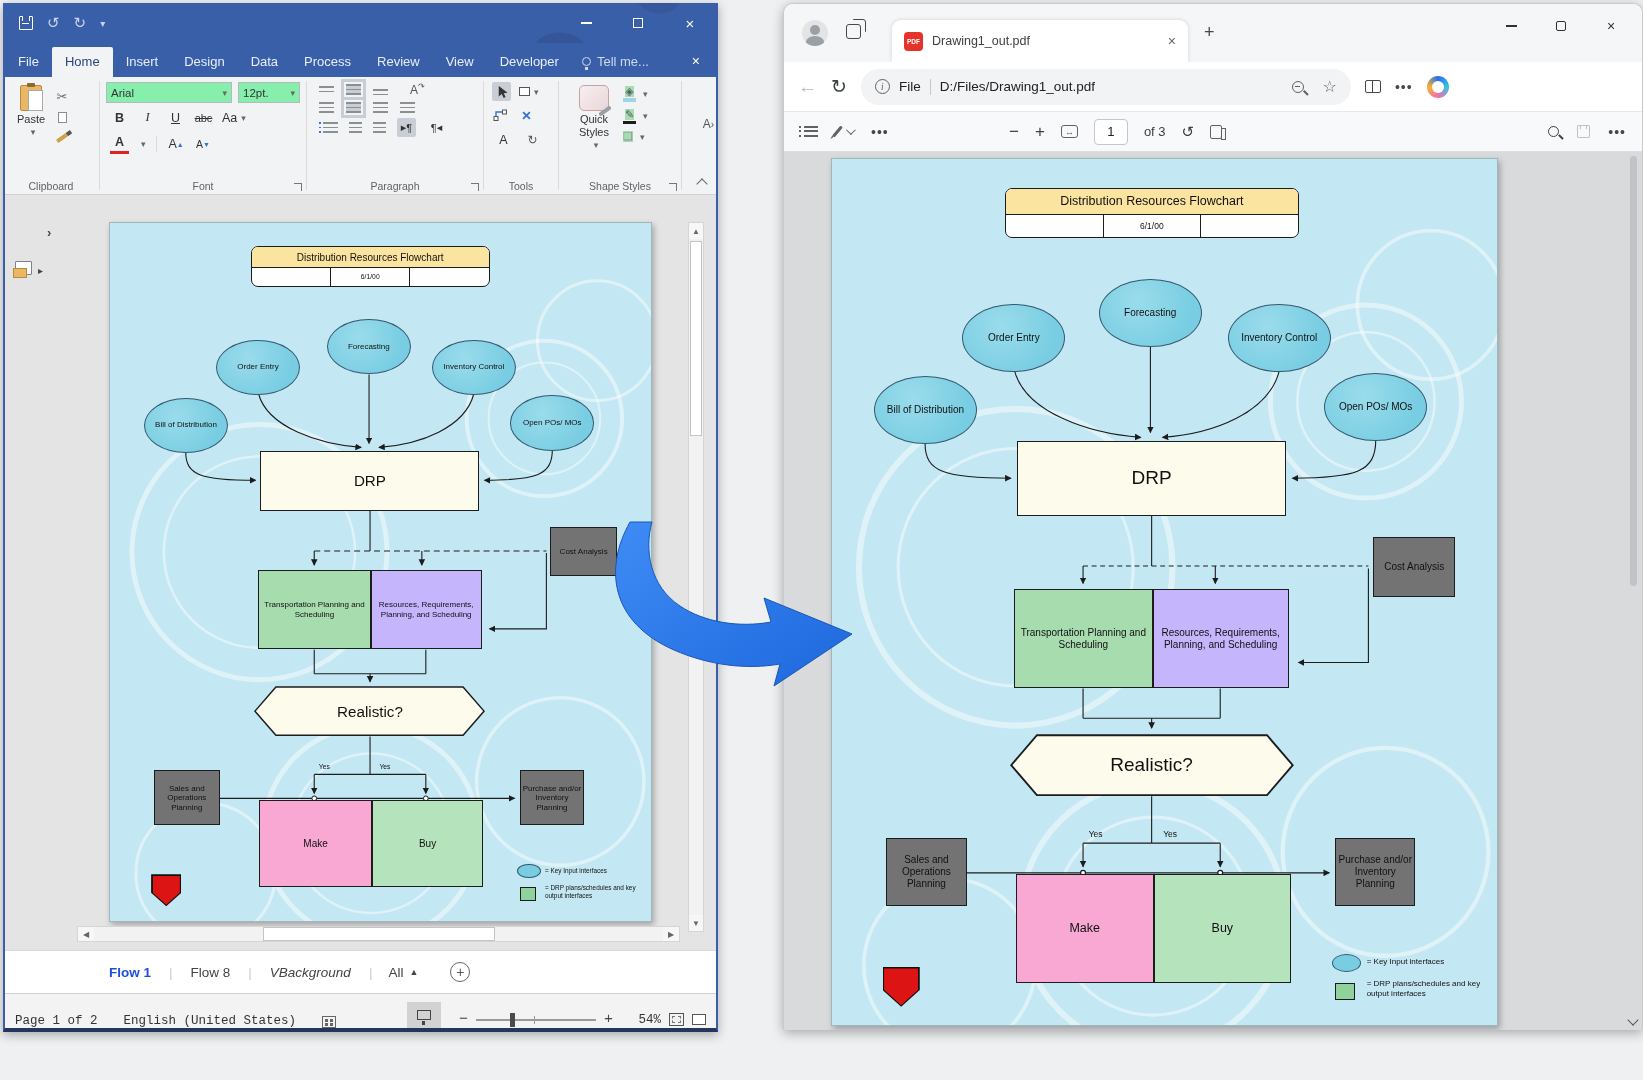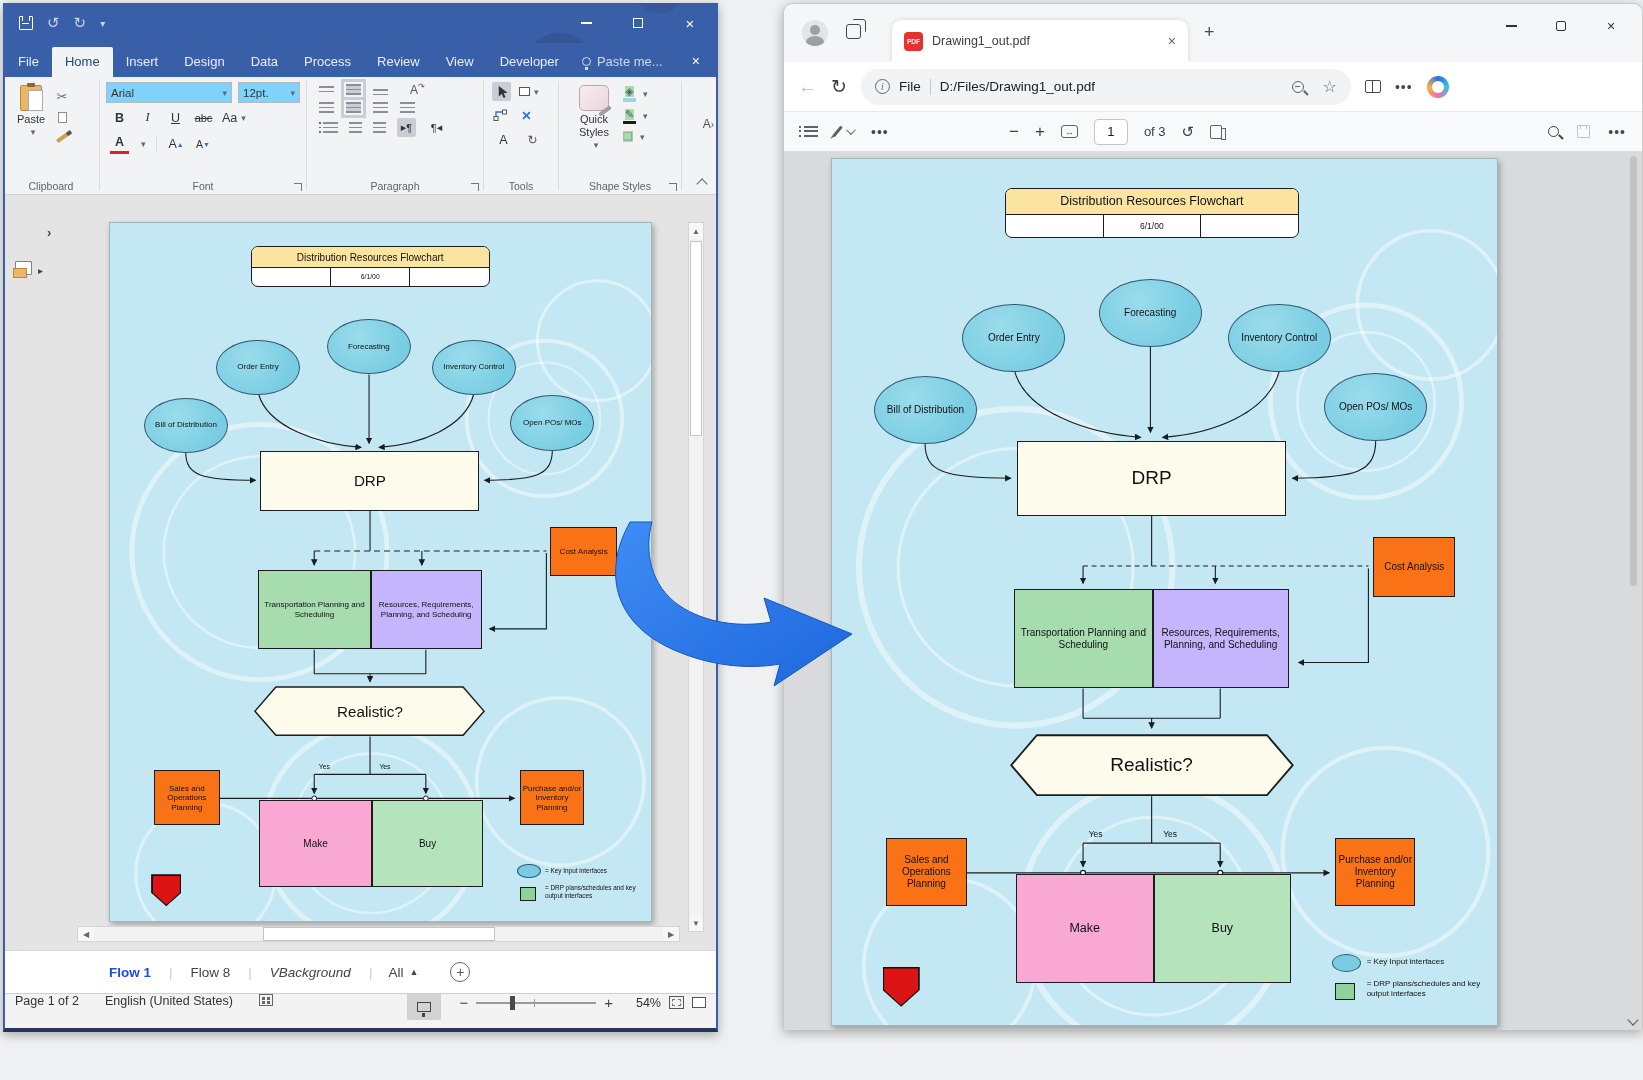--- a/index.html
+++ b/index.html
@@ -41,21 +41,21 @@
   .rrow { display:flex; align-items:center; gap:6px; }
   .bigbtn { width:44px; display:flex; flex-direction:column; align-items:center; gap:2px; padding-top:3px; }
   .clipb { width:22px; height:26px; background:#e9b766; border:1px solid #b98a3e; border-radius:2px; position:relative; }
   .clipb:before { content:""; position:absolute; left:6px; top:-3px; width:8px; height:4px; background:#8a6a33; border-radius:1px; }
   .clipb:after { content:""; position:absolute; left:7px; top:4px; width:13px; height:19px; background:#fff; border:1px solid #aaa; }
   .mini-ic { width:18px; height:16px; display:flex; align-items:center; justify-content:center; color:#6a6f74; font-size:13px; }
   .ic-copy { width:9px; height:11px; border:1.3px solid #8a8f94; position:relative; background:#fff; }
   .ic-copy:before { content:""; position:absolute; left:2.5px; top:-4px; width:9px; height:11px; border:1.3px solid #8a8f94; background:#fff; z-index:-1; }
   .ic-brush { width:12px; height:4px; background:#caa34a; transform:rotate(-35deg); border-radius:1px; position:relative; }
   .ic-brush:after { content:""; position:absolute; right:-5px; top:0; width:5px; height:4px; background:#555; }
-  .combo { background:#7dd3fc; border:1px solid #b5b8bc; height:21px; display:flex; align-items:center; padding:5px 4px; font-size:11.5px; justify-content:space-between; }
+  .combo { background:#86efac; border:1px solid #b5b8bc; height:21px; display:flex; align-items:center; padding:5px 4px; font-size:11.5px; justify-content:space-between; }
   .dda { color:#666; font-size:9px; margin-left:4px; }
   .fbtn { min-width:19px; height:19px; display:flex; align-items:center; justify-content:center; font-size:12.5px; }
   .hbars { width:15px; height:11px; background:repeating-linear-gradient(#8a8f94 0 1.6px, transparent 1.6px 4.6px); }
   .hbars.sel { outline:3px solid #c9ced6; outline-offset:2px; background-color:#c9ced6; }
   .dotbars { width:15px; height:11px; background:
      repeating-linear-gradient(#8a8f94 0 1.6px, transparent 1.6px 4.6px); position:relative; }
   .dotbars:before { content:""; position:absolute; left:-4px; top:0; width:2px; height:11px;
      background:repeating-linear-gradient(#2e74d9 0 1.6px, transparent 1.6px 4.6px); }
   .toggle-sel { background:#c9ced6; border-radius:2px; }
   .cursor-svg { display:inline-flex; }
@@ -84,21 +84,21 @@
 
   .vpagetabs { height:43px; background:#fff; border-top:1px solid #d8d8d8; display:flex; align-items:center; font-size:13.5px; color:#444; padding-left:86px; gap:0; }
   .ptab { padding:0 18px; }
   .ptab.active { color:#1d4ed8; font-weight:bold; }
   .ptab.italic { font-style:italic; }
   .ptab-sep { color:#ccc; }
   .alltab { display:flex; gap:6px; align-items:center; padding:0 16px; }
   .alltab .tri { font-size:9px; color:#444; }
   .addpage { width:20px; height:20px; border:1.5px solid #666; border-radius:50%; display:flex; align-items:center; justify-content:center; font-size:14px; color:#555; margin-left:16px; }
 
-  .vstatus { height:35px; background:#f3f3f3; border-top:1px solid #d0d0d0; display:flex; align-items:flex-start; font-size:12.5px; color:#333; padding:0 10px; }
+  .vstatus { height:35px; background:#f3f3f3; border-top:1px solid #d0d0d0; display:flex; align-items:flex-end; font-size:12.5px; color:#333; padding:0 10px;font-family:Liberation Mono, monospace; }
   .vstatus .lbl { margin-right:26px; }
   .ic-grid { width:14px; height:12px; border:1.4px solid #666; position:relative; }
   .ic-grid:before { content:""; position:absolute; left:2px; top:2px; width:3px; height:3px; background:#666; box-shadow:5px 0 0 #666, 0 4px 0 #666, 5px 4px 0 #666; }
   .pres-box { width:34px; height:26px; background:#d2d2d2; display:flex; align-items:center; justify-content:center; margin-left:auto; }
   .ic-pres { width:14px; height:10px; border:1.5px solid #444; position:relative; }
   .ic-pres:after { content:""; position:absolute; left:4px; top:10px; width:3px; height:4px; background:#444; }
   .zoomer { display:flex; align-items:center; gap:8px; margin-left:18px; }
   .ztrack { position:relative; width:120px; height:2px; background:#9a9a9a; }
   .ztrack .tick { position:absolute; left:58px; top:-3px; width:1px; height:8px; background:#9a9a9a; }
   .ztrack .zthumb { position:absolute; left:34px; top:-6px; width:5px; height:14px; background:#4a4a4a; }
@@ -108,21 +108,21 @@
   .ic-winsw { width:14px; height:11px; border:1.4px solid #555; position:relative; background:#fff; }
   .ic-winsw:before { content:""; position:absolute; left:3px; top:-5px; width:14px; height:11px; border:1.4px solid #555; z-index:-1; }
 
   
   .vpage { position:absolute; background:#c3e8f3; border:1px solid #9fb6bd; box-shadow:2px 3px 6px rgba(0,0,0,.28); overflow:hidden; }
   .vpage svg.decor, .vpage svg.wires { position:absolute; inset:0; width:100%; height:100%; }
   .fcnode { position:absolute; display:flex; align-items:center; justify-content:center; text-align:center; line-height:1.18; color:#111; }
   .fcel { width:15.5%; height:7.9%; border-radius:50%; background:radial-gradient(circle at 38% 32%, #9adcec, #79cde2 70%); border:1.4px solid #33586e; }
   .fcbox { border:1.4px solid #1c1c1c; }
   .cream { background:#fdfcec; }
-  .yellow { background:#f97316; }
+  .yellow { background:#737373; }
   .gl { background:#a6dcae; }
   .gd { background:#c4b5fd; }
   .mk { background:#f9a8d4; }
   .by { background:#b5e3bb; }
   .big  { font-size:1.9em; }
   .big2 { font-size:1.25em; }
   .fchex { position:absolute; }
   .fchex svg { position:absolute; inset:0; width:100%; height:100%; }
   .fchex svg polygon { fill:#fdfcec; stroke:#1c1c1c; stroke-width:1.5; }
   .fchex span { position:absolute; inset:0; display:flex; align-items:center; justify-content:center; font-size:1.9em; color:#111; }
@@ -239,21 +239,21 @@
     <span class="vtab active">Home</span>
     <span class="vtab">Insert</span>
     <span class="vtab">Design</span>
     <span class="vtab">Data</span>
     <span class="vtab">Process</span>
     <span class="vtab">Review</span>
     <span class="vtab">View</span>
     <span class="vtab">Developer</span>
     <span class="tellme">
       <span class="bulb"></span>
-      <span>Paste me...</span>
+      <span>Tell me...</span>
     </span>
     <span class="vtab-x">×</span>
   </div>
 
   <div class="vribbon">
 
     <div class="rgroup" style="width:92px">
       <div class="bigbtn">
         <span class="clipb"></span>
         <span>Paste</span>

